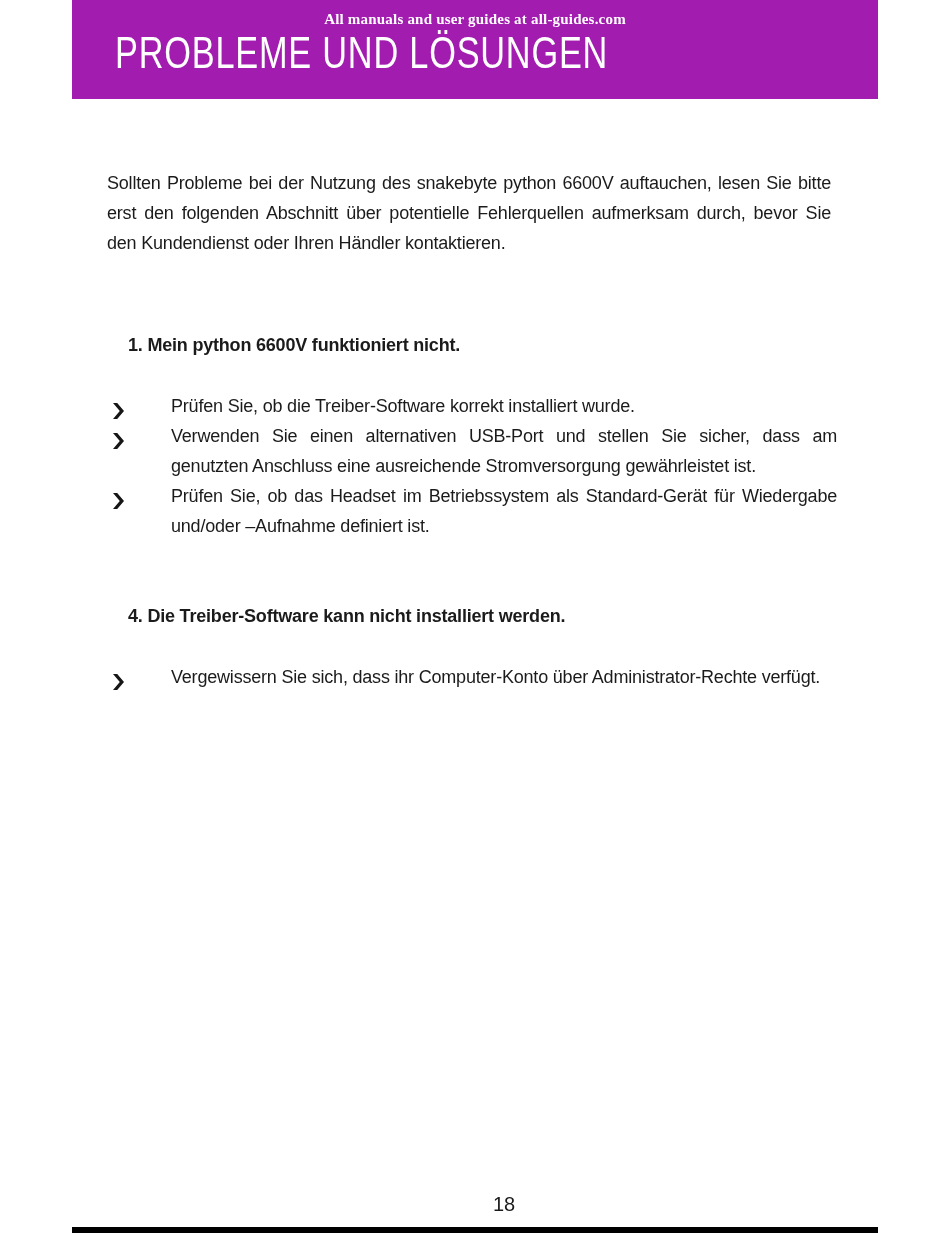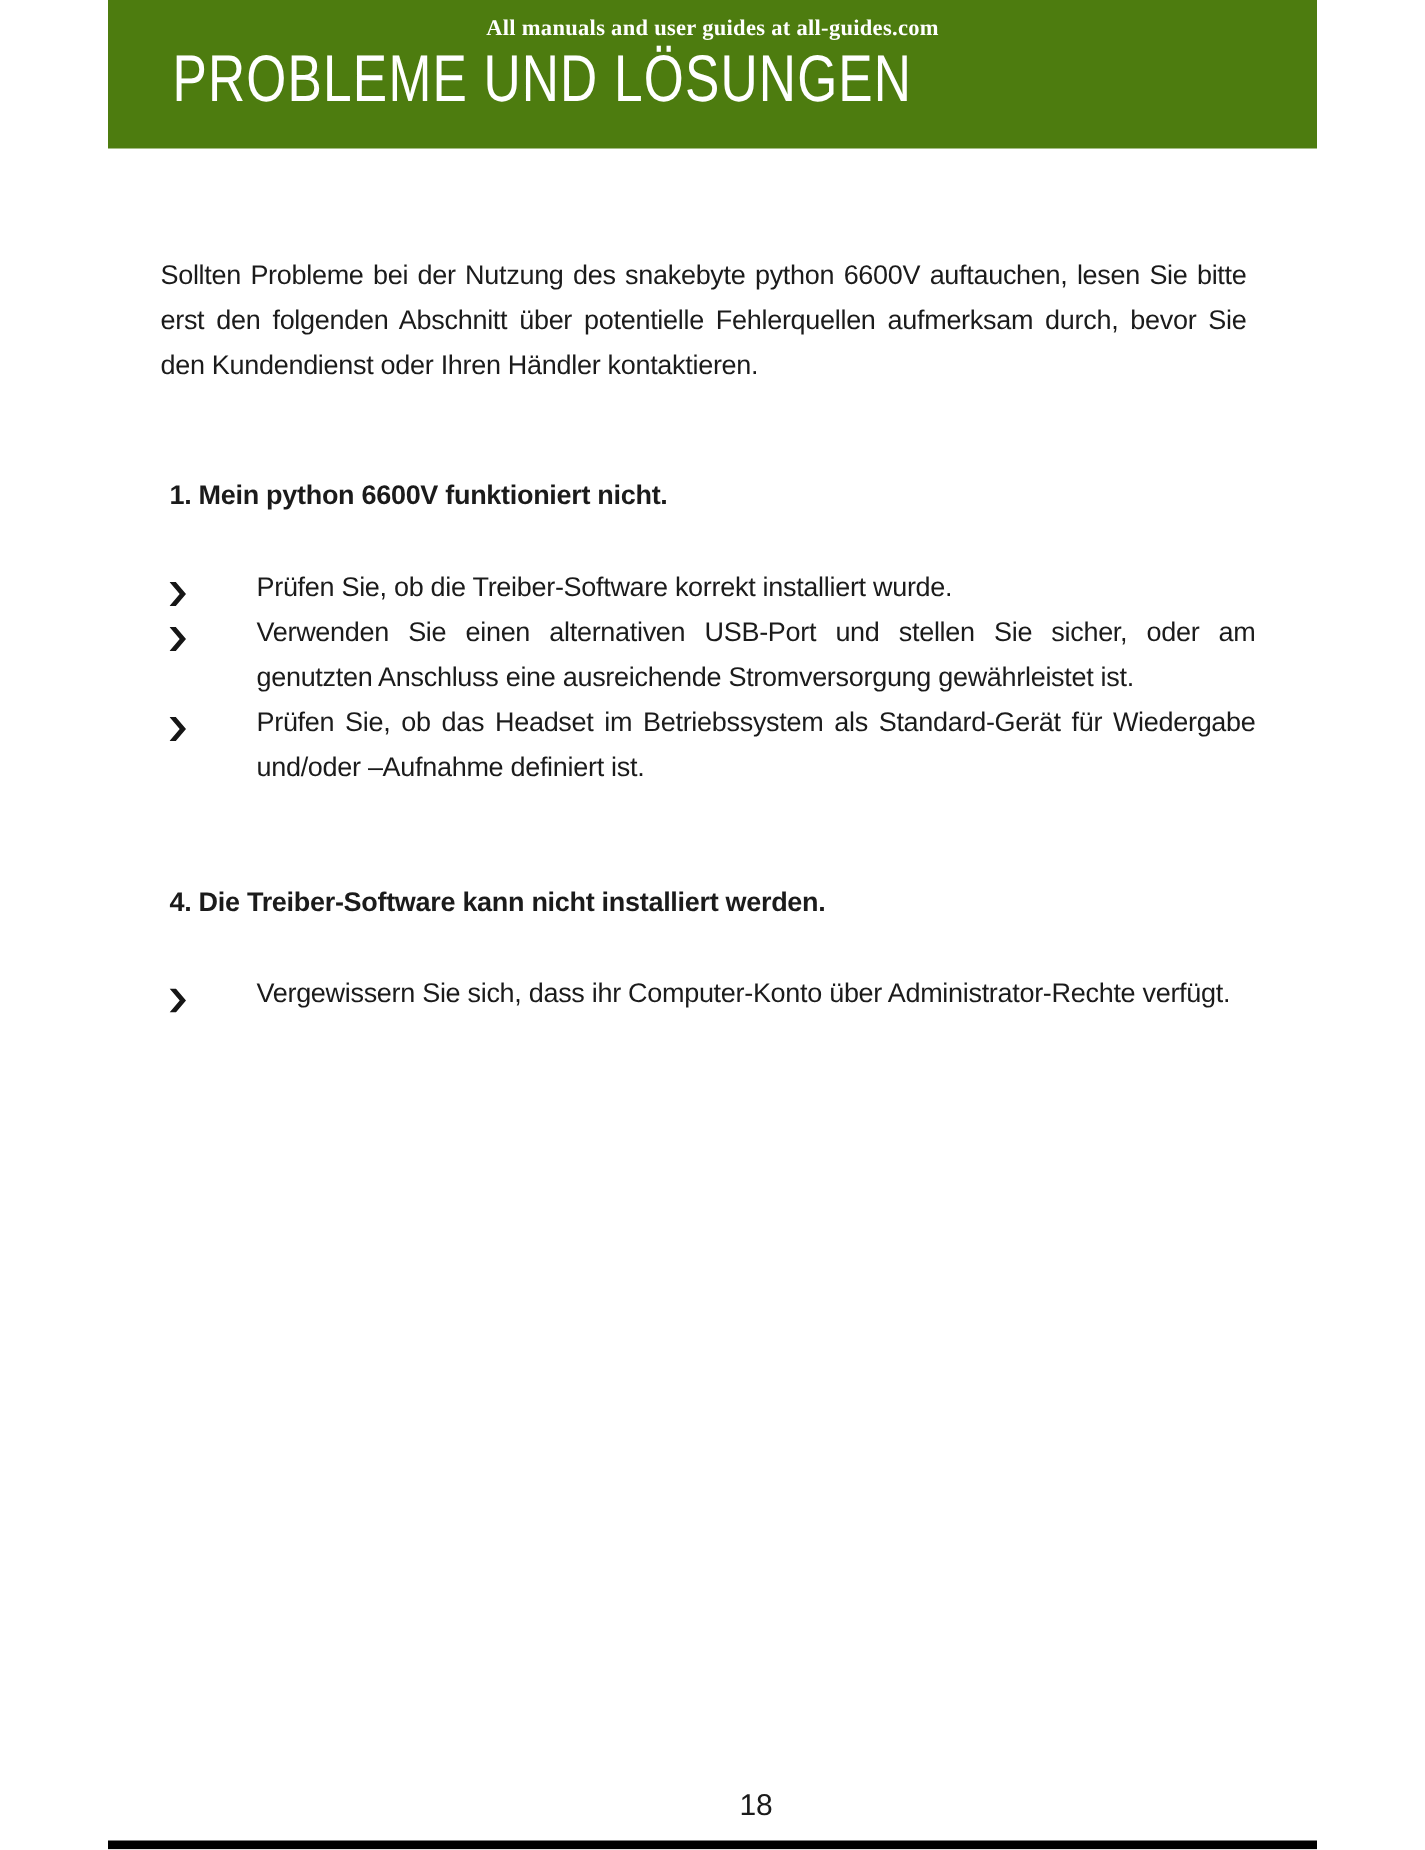--- a/index.html
+++ b/index.html
@@ -17,21 +17,21 @@
     overflow: hidden;
   }
 
   
   .banner {
     position: absolute;
     left: 72px;
     top: 0;
     width: 806px;
     height: 99px;
-    background: #4d7c0f;
+    background: #a21caf;
   }
   .watermark {
     position: absolute;
     top: 11px;
     left: 0;
     width: 100%;
     text-align: center;
     font-family: "Liberation Serif", serif;
     font-weight: 700;
     font-size: 15px;
@@ -66,21 +66,21 @@
     text-align: justify;
   }
   .section {
     position: absolute;
     left: 113px;
     width: 724px;
   }
   .section-1 { top: 315px; }
   .section-2 { top: 586px; }
   .section-heading {
-    margin: 0;
+    margin: 15px;
     font-size: 18px;
     font-weight: 700;
     line-height: 30px;
     letter-spacing: -0.2px;
   }
   .bullets {
     list-style: none;
     margin: 31px 0 0 0;
     padding: 0;
   }
@@ -148,21 +148,21 @@
             </svg>
         </span>
         <span class="li-text">Prüfen Sie, ob die Treiber-Software korrekt installiert wurde.</span>
       </li>
       <li>
         <span class="marker">
           <svg width="11" height="16" viewBox="0 0 11 16">
               <path d="M0 0 H4.2 L11 8 L4.2 16 H0 L6.8 8 Z" fill="#161616"></path>
             </svg>
         </span>
-        <span class="li-text">Verwenden Sie einen alternativen USB-Port und stellen Sie sicher, oder am genutzten Anschluss eine ausreichende Stromversorgung gewährleistet ist.</span>
+        <span class="li-text">Verwenden Sie einen alternativen USB-Port und stellen Sie sicher, dass am genutzten Anschluss eine ausreichende Stromversorgung gewährleistet ist.</span>
       </li>
       <li>
         <span class="marker">
           <svg width="11" height="16" viewBox="0 0 11 16">
               <path d="M0 0 H4.2 L11 8 L4.2 16 H0 L6.8 8 Z" fill="#161616"></path>
             </svg>
         </span>
         <span class="li-text">Prüfen Sie, ob das Headset im Betriebssystem als Standard-Gerät für Wiedergabe und/oder –Aufnahme definiert ist.</span>
       </li>
     </ul>

